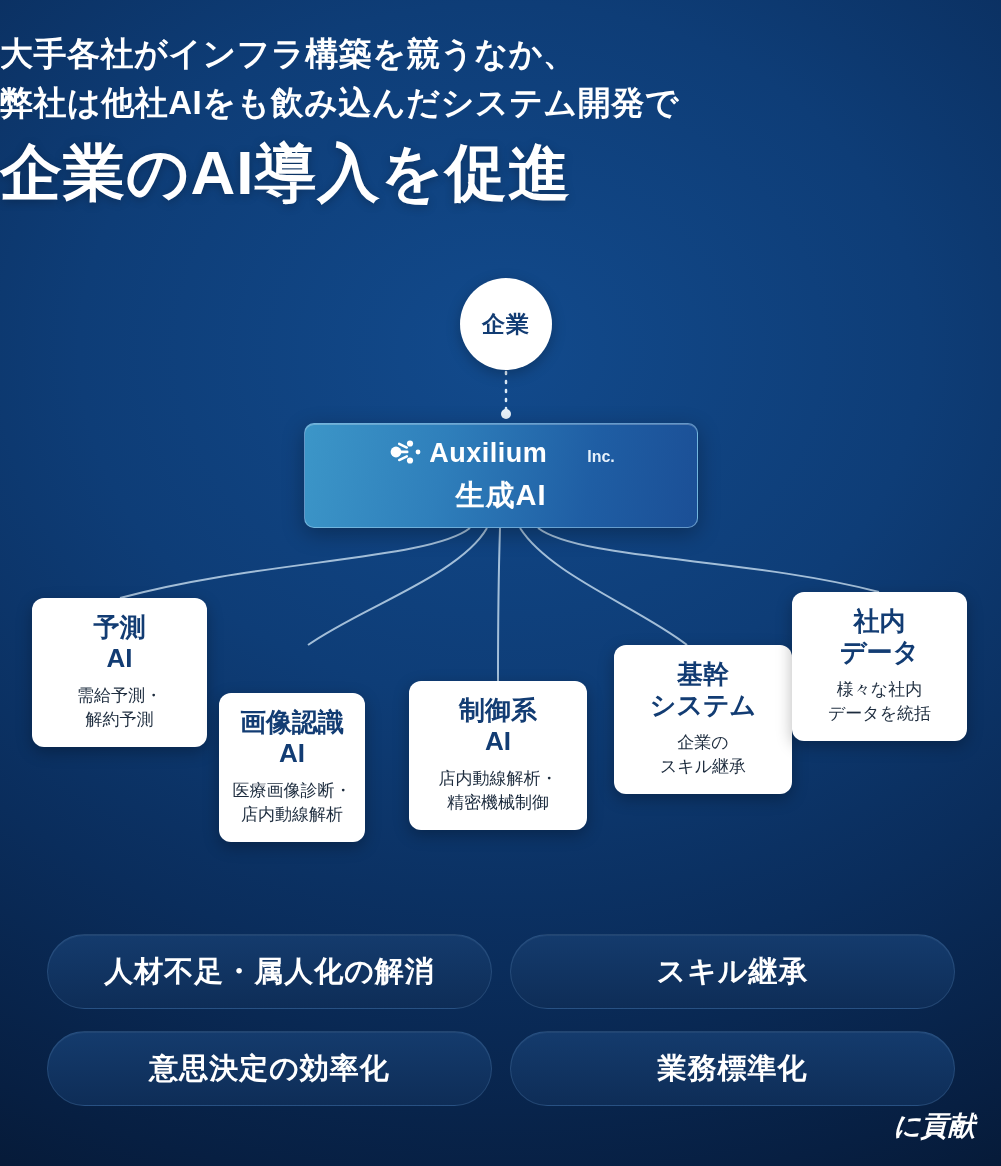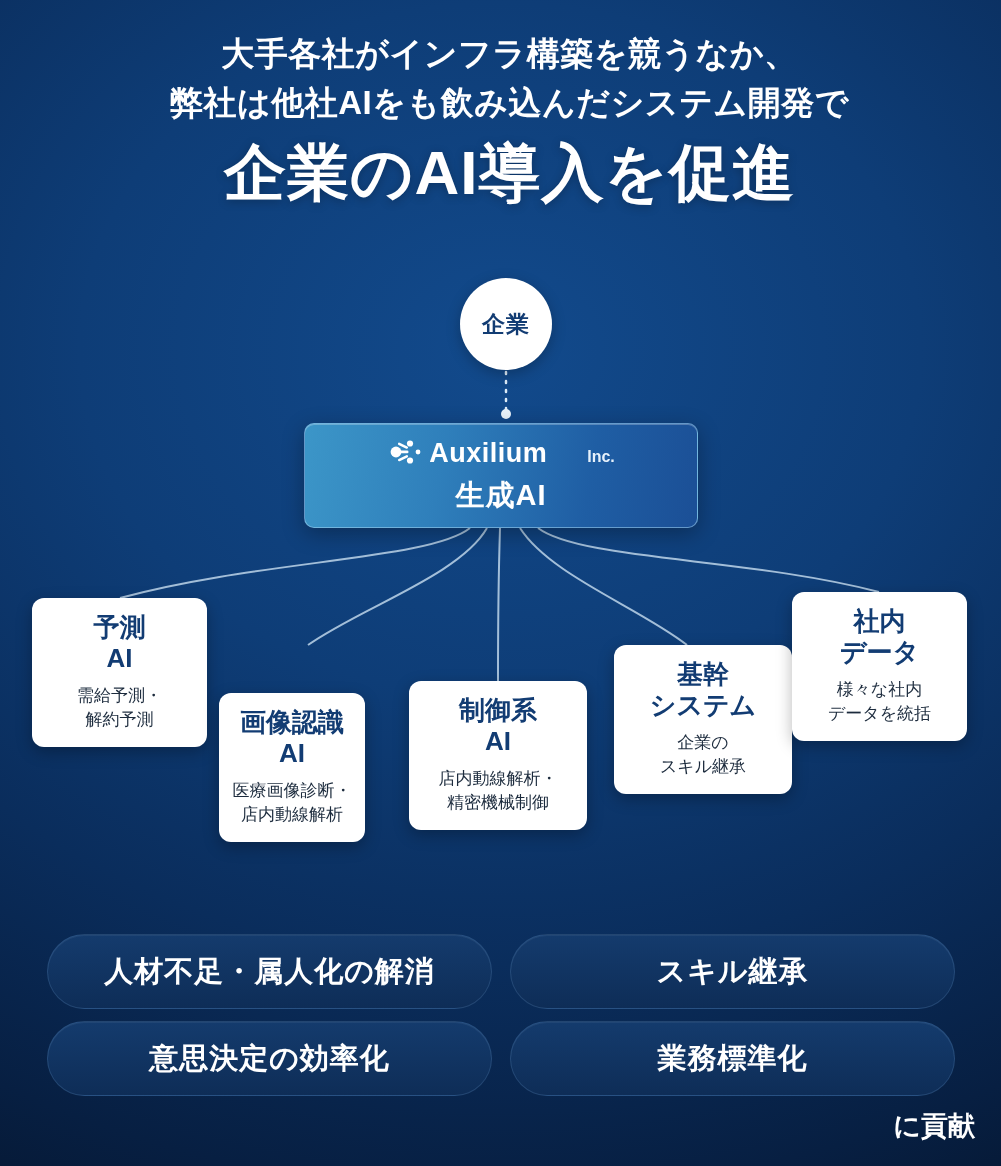--- a/index.html
+++ b/index.html
@@ -12,22 +12,21 @@
     width: 1001px; height: 1166px;
     background: radial-gradient(ellipse 120% 85% at 50% 30%, #124a8c 0%, #0e3d77 35%, #0a2d5c 62%, #071f42 85%, #05162f 100%);
     overflow: hidden;
     color: #fff;
   }
 
   
   .headline {
     position: absolute;
     top: 30px; left: 0; right: 8px;
-    text-align: center;
-    padding-left: 26px;
+    text-align: left;
   }
   .headline .l1, .headline .l2 {
     font-size: 33px;
     font-weight: bold;
     letter-spacing: 0.5px;
     line-height: 1.48;
     color: #ffffff;
   }
   .headline .l3 {
     font-size: 62px;
@@ -114,38 +113,38 @@
   #card-2 { left: 409px; top: 681px;  width: 178px; }
   #card-3 { left: 598px; top: 645px;  width: 178px; margin-left: 16px; }
   #card-4 { left: 792px; top: 592px;  width: 175px; }
 
   
   .pills {
     position: absolute;
     left: 47px; top: 934px;
     width: 908px;
     display: flex; flex-wrap: wrap;
-    gap: 12px 18px;
+    gap: 22px 18px;
   }
   .pill {
     width: 445px; height: 75px;
     border-radius: 38px;
     background: linear-gradient(180deg, #143b6d 0%, #0e2d57 100%);
     border: 1px solid rgba(120,170,220,0.20);
     display: flex; align-items: center; justify-content: center;
     color: #ffffff;
     font-size: 29px;
     font-weight: bold;
     letter-spacing: 1px;
     box-shadow: inset 0 1px 0 rgba(255,255,255,0.06);
   }
   .contrib {
     position: absolute;
     right: 26px; bottom: 22px;
-    font-size: 27px; font-weight: bold; color: #ffffff;
+    font-size: 27px; font-weight: bold; color: #ffffff; font-style: italic;
   }
 </style>
 </head>
 <body>
 
 <div id="root">
 
   <div class="headline">
     <div class="l1">大手各社がインフラ構築を競うなか、</div>
     <div class="l2">弊社は他社AIをも飲み込んだシステム開発で</div>

